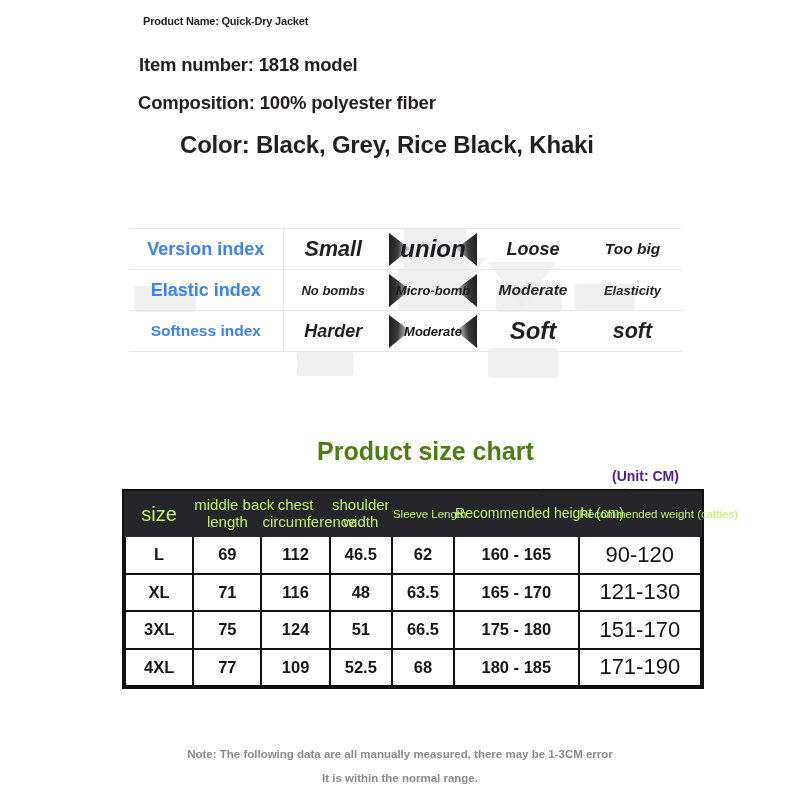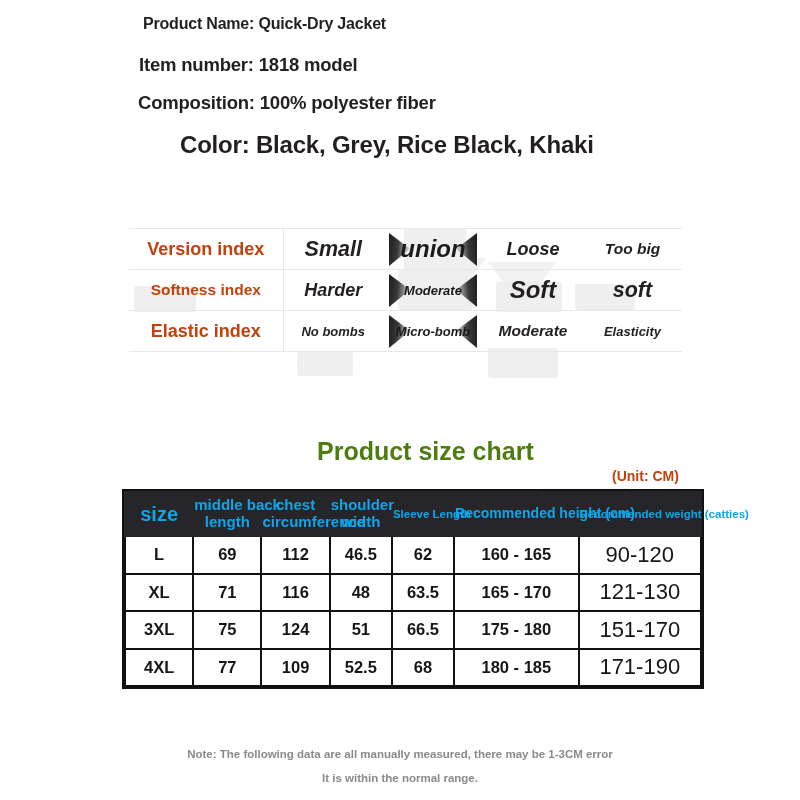--- a/index.html
+++ b/index.html
@@ -38,21 +38,21 @@
     left: 0; top: 0;
     width: 800px;
     z-index: 2;
   }
   .info-line {
     color: #231f20;
     white-space: nowrap;
     font-weight: 700;
     letter-spacing: -0.2px;
   }
-  .info-line.l1 { position:absolute; left:143px; top:15px;  font-size:16px; }
+  .info-line.l1 { position:absolute; left:143px; top:15px;  font-size:11px; }
   .info-line.l2 { position:absolute; left:139px; top:54px;  font-size:18.5px; }
   .info-line.l3 { position:absolute; left:138px; top:92px;  font-size:18.5px; }
   .info-line.l4 { position:absolute; left:180px; top:131px; font-size:24px; }
 
   
   .attr-table {
     position: absolute;
     left: 129px;
     top: 228px;
     width: 553px;
@@ -66,21 +66,21 @@
     border-bottom: 1px solid #e8e8e9;
     text-align: center;
     vertical-align: middle;
     padding: 0;
     position: relative;
     background: transparent;
   }
   .attr-table td.label {
     border-right: 1px solid #e8e8e9;
     width: 154px;
-    color: #c2410c;
+    color: #3b82f6;
     font-weight: 700;
   }
   .attr-table tr:first-child td { border-top: 1px solid #e8e8e9; }
   .sz-s   { font-size: 13px;   font-weight: 700; }
   .sz-m   { font-size: 15.5px; font-weight: 700; }
   .sz-l   { font-size: 18px;   font-weight: 700; }
   .sz-xl  { font-size: 21.5px; font-weight: 700; }
   .sz-xxl { font-size: 24px;   font-weight: 700; }
 
   .cell-txt { position: relative; z-index: 3; display: inline-block; font-style: italic; }
@@ -117,21 +117,21 @@
     font-weight: 700;
     color: #4d7c0f;
     z-index: 2;
   }
   .size-unit {
     position: absolute;
     left: 612px;
     top: 468px;
     font-size: 14px;
     font-weight: 700;
-    color: #c2410c;
+    color: #4c1d95;
     z-index: 2;
   }
 
   
   .size-wrap {
     position: absolute;
     left: 122px;
     top: 489px;
     width: 578px;
     z-index: 2;
@@ -148,23 +148,23 @@
     border: 2px solid #111113;
     text-align: center;
     vertical-align: middle;
     padding: 0;
     overflow: visible;
     white-space: nowrap;
   }
   .size-table thead tr { height: 44px; }
   .size-table thead th {
     background: #26262a;
-    color: #0ea5e9;
+    color: #bef264;
     border-color: #26262a;
-    font-weight: 700;
+    font-weight: 400;
     position: relative;
   }
   .size-table thead th .hd {
     display: block;
     line-height: 1.12;
     position: relative;
     z-index: 3;
   }
   .size-table tbody tr { height: 37.5px; }
   .size-table tbody td {
@@ -229,32 +229,32 @@
   </colgroup>
   <tbody>
       <tr>
         <td class="label sz-l">Version index</td>
         <td class="sz-xl"><span class="cell-txt">Small</span></td>
         <td class="sz-xxl marker"><span class="cell-txt">union</span></td>
         <td class="sz-l"><span class="cell-txt">Loose</span></td>
         <td class="sz-m"><span class="cell-txt">Too big</span></td>
       </tr>
       <tr>
+        <td class="label sz-l">Elastic index</td>
+        <td class="sz-s"><span class="cell-txt">No bombs</span></td>
+        <td class="sz-s marker"><span class="cell-txt">Micro-bomb</span></td>
+        <td class="sz-m"><span class="cell-txt">Moderate</span></td>
+        <td class="sz-s"><span class="cell-txt">Elasticity</span></td>
+      </tr>
+      <tr>
         <td class="label sz-m">Softness index</td>
         <td class="sz-l"><span class="cell-txt">Harder</span></td>
         <td class="sz-s marker"><span class="cell-txt">Moderate</span></td>
         <td class="sz-xxl"><span class="cell-txt">Soft</span></td>
         <td class="sz-xl"><span class="cell-txt">soft</span></td>
-      </tr>
-      <tr>
-        <td class="label sz-l">Elastic index</td>
-        <td class="sz-s"><span class="cell-txt">No bombs</span></td>
-        <td class="sz-s marker"><span class="cell-txt">Micro-bomb</span></td>
-        <td class="sz-m"><span class="cell-txt">Moderate</span></td>
-        <td class="sz-s"><span class="cell-txt">Elasticity</span></td>
       </tr>
     </tbody>
 </table>
 
 <div class="size-title">Product size chart</div>
 <div class="size-unit">(Unit: CM)</div>
 
 <div class="size-wrap">
   <table class="size-table">
     <colgroup>

